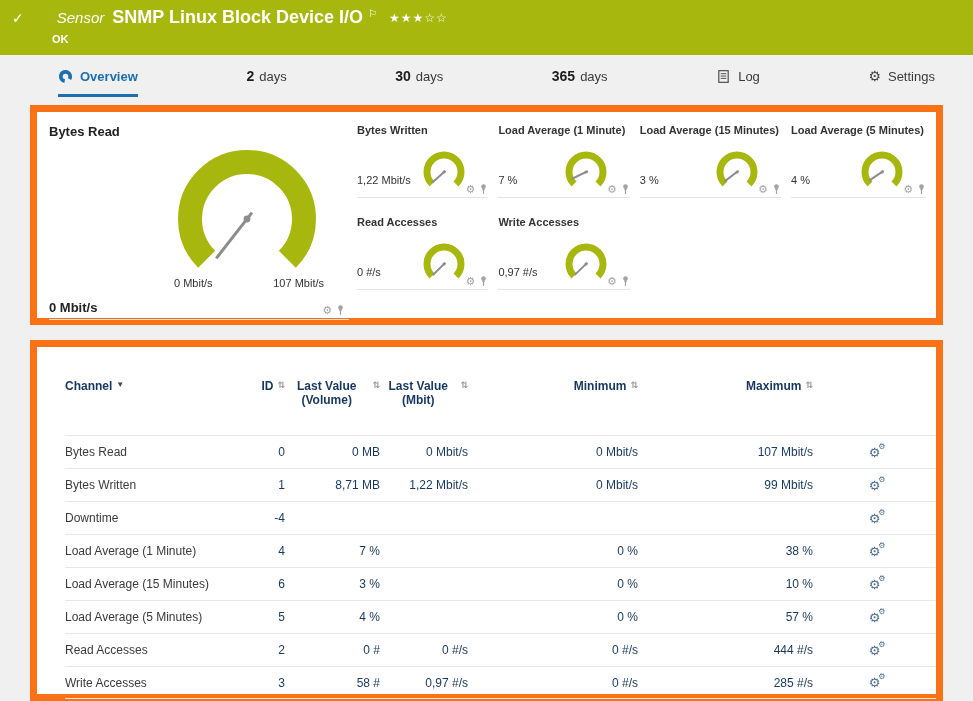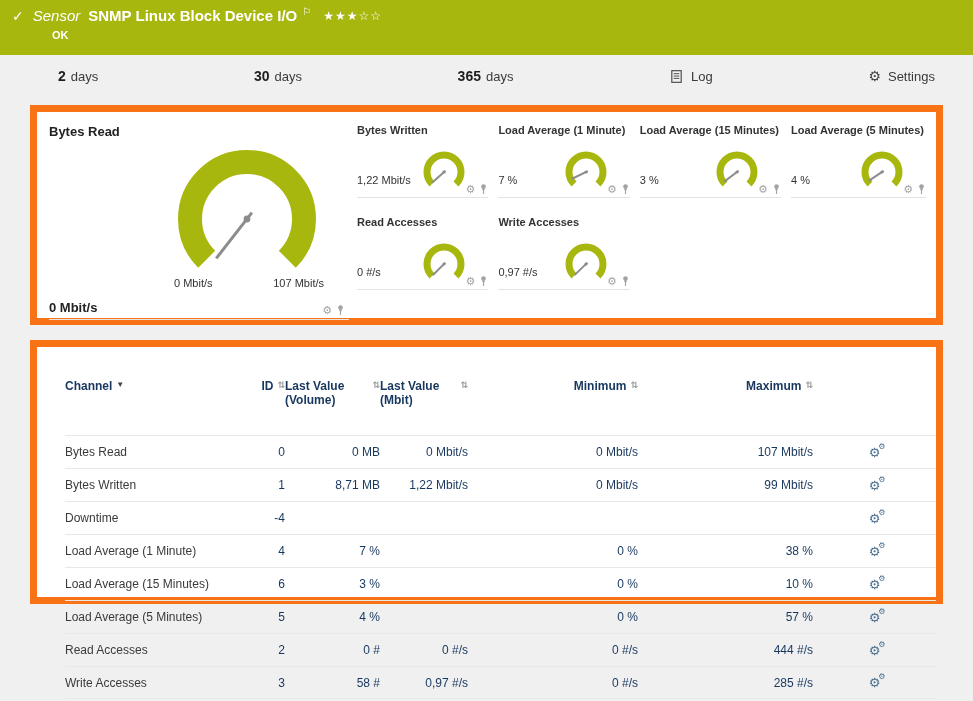--- a/index.html
+++ b/index.html
@@ -11,22 +11,22 @@
   }
   
   .topbar {
     background: var(--color-accent, #a8b70e);
     height: 55px;
     padding: 7px 0 0 12px;
     color: #fff;
   }
   .tb-row1 { display: flex; align-items: center; }
   .tb-check { font-size: 14px; font-weight: 700; margin-right: 9px; }
-  .tb-kind { font-style: italic; font-size: 15px; margin-right: 8px; }
-  .tb-title { font-weight: 700; font-size: 15px; }
+  .tb-kind { font-style: italic; font-size: 15px; margin-right: 8px; margin-left: 24px; }
+  .tb-title { font-weight: 700; font-size: 18px; }
   .tb-flag { font-size: 10px; margin: -8px 0 0 5px; }
   .tb-stars { margin-left: 12px; font-size: 12px; letter-spacing: 1px; cursor: pointer; }
   .tb-row2 { margin: 5px 0 0 40px; font-size: 11px; font-weight: 700; }
   
   .tabs {
     height: 42px;
     display: flex;
     justify-content: space-between;
     align-items: stretch;
     padding: 0 38px 0 58px;
@@ -75,30 +75,30 @@
     column-gap: 10px; row-gap: 18px;
     align-content: start;
   }
   .gauge-card { position: relative; height: 74px; border-bottom: 1px solid #e3e3e3; padding-right: 2px; }
   .g-label { font-size: 11px; font-weight: 600; color: #333; white-space: nowrap; height: 16px; }
   .g-body { display: flex; justify-content: space-between; align-items: flex-end; height: 52px; }
   .g-value { font-size: 11px; color: #333; padding-bottom: 6px; }
   .g-dial { margin-right: 16px; }
   .gauge-card .g-icons { bottom: 2px; right: 0; }
   
-  .table-panel { margin-top: 15px; height: 264px; padding: 32px 0 4px 28px; }
+  .table-panel { margin-top: 15px; height: 361px; padding: 32px 0 4px 28px; }
   .thead, .trow {
     display: grid;
     grid-template-columns: 170px 50px 95px 88px 170px 175px 1fr;
     align-items: center;
   }
   .thead { align-items: start; min-height: 56px; font-size: 12px; font-weight: 700;
            color: #17375e; line-height: 14px; }
   .th { display: inline-flex; align-items: flex-start; gap: 4px; }
-  .th-right { justify-content: flex-end; text-align: left; }
+  .th-right { justify-content: flex-end; text-align: center; }
   .sort { font-size: 9px; color: #9a9a9a; line-height: 12px; cursor: pointer; }
   .sort-active { font-size: 8px; color: #444; line-height: 12px; cursor: pointer; }
   .trow { height: 33px; border-top: 1px solid #e8e8e8; font-size: 12px; }
   .trow:last-child { border-bottom: 1px solid #e8e8e8; }
   .td-channel { color: #3a3a3a; }
   .td-num { text-align: right; color: #17375e; }
   .td-action { display: flex; justify-content: center; }
   .row-action { position: relative; color: #4d6f8f; cursor: pointer; line-height: 1; }
   .rg1 { font-size: 13px; }
   .rg2 { font-size: 8px; position: absolute; right: -5px; top: -3px; }
@@ -113,20 +113,26 @@
     <span class="tb-title">SNMP Linux Block Device I/O</span>
     <span class="tb-flag">⚐</span>
     <span class="tb-stars"><span class="star">★</span><span class="star">★</span><span class="star">★</span><span class="star">☆</span><span class="star">☆</span></span>
   </div>
   <div class="tb-row2">
     <span class="tb-status">OK</span>
   </div>
 </header>
 
 <nav class="tabs">
+  <a class="tab active">
+    <svg class="t-icon" width="15" height="15" viewBox="0 0 16 16">
+        <circle cx="8" cy="8" r="5" fill="none" stroke="currentColor" stroke-width="4" stroke-dasharray="25 7" transform="rotate(100 8 8)"></circle>
+      </svg>
+    <span>Overview</span>
+  </a>
   <a class="tab">
     <span class="t-num">2</span>
     <span>days</span>
   </a>
   <a class="tab">
     <span class="t-num">30</span>
     <span>days</span>
   </a>
   <a class="tab">
     <span class="t-num">365</span>

